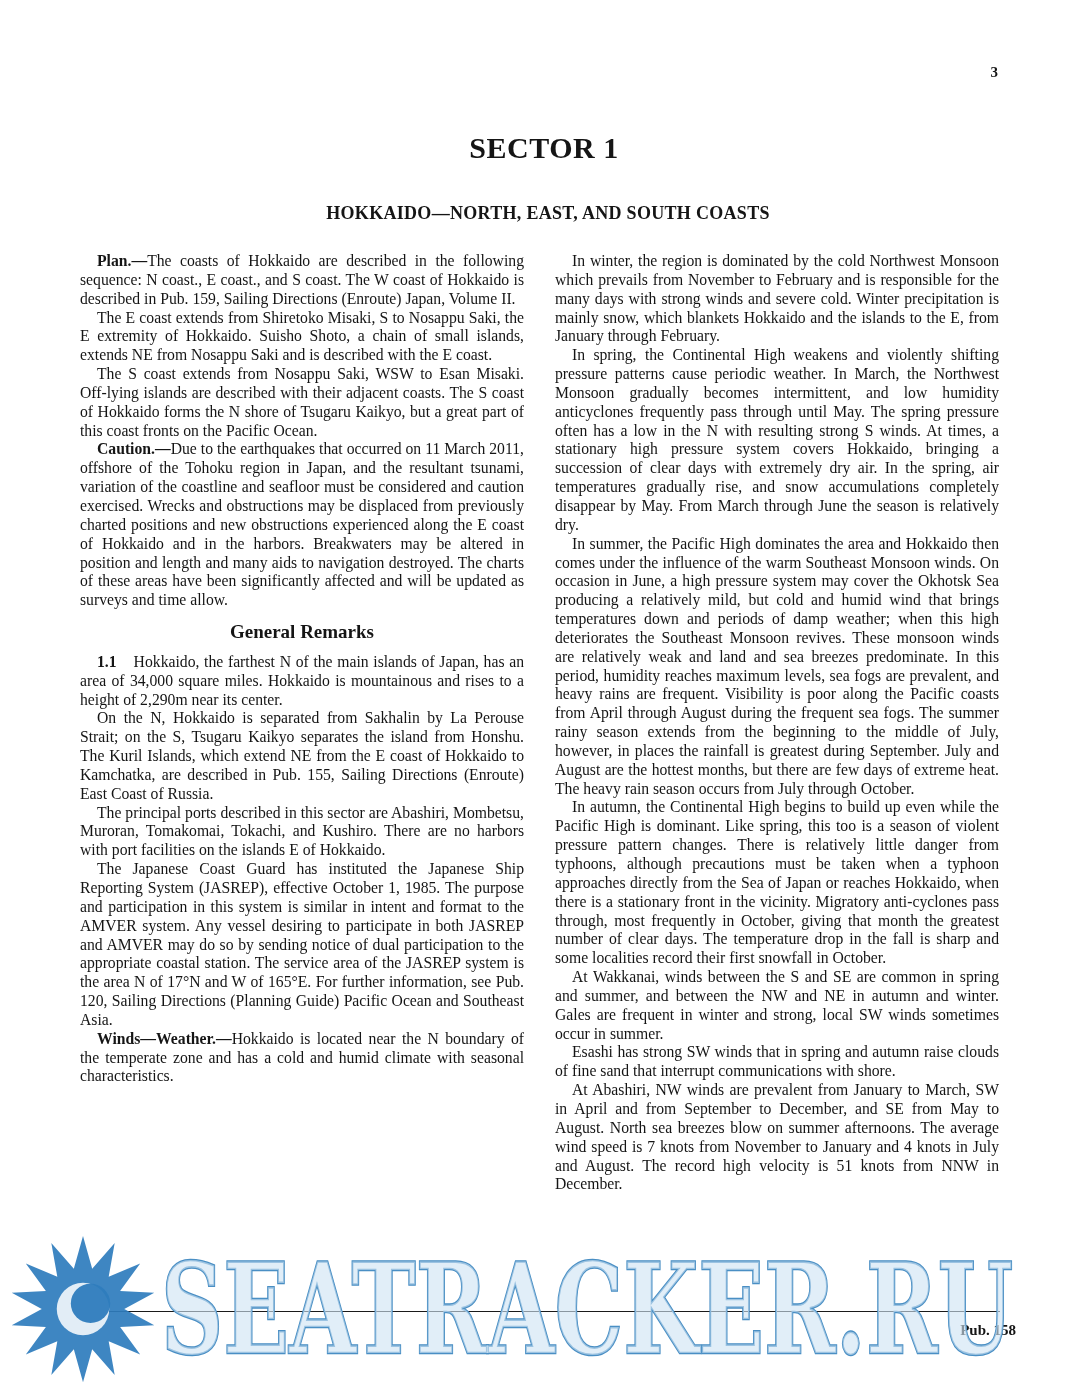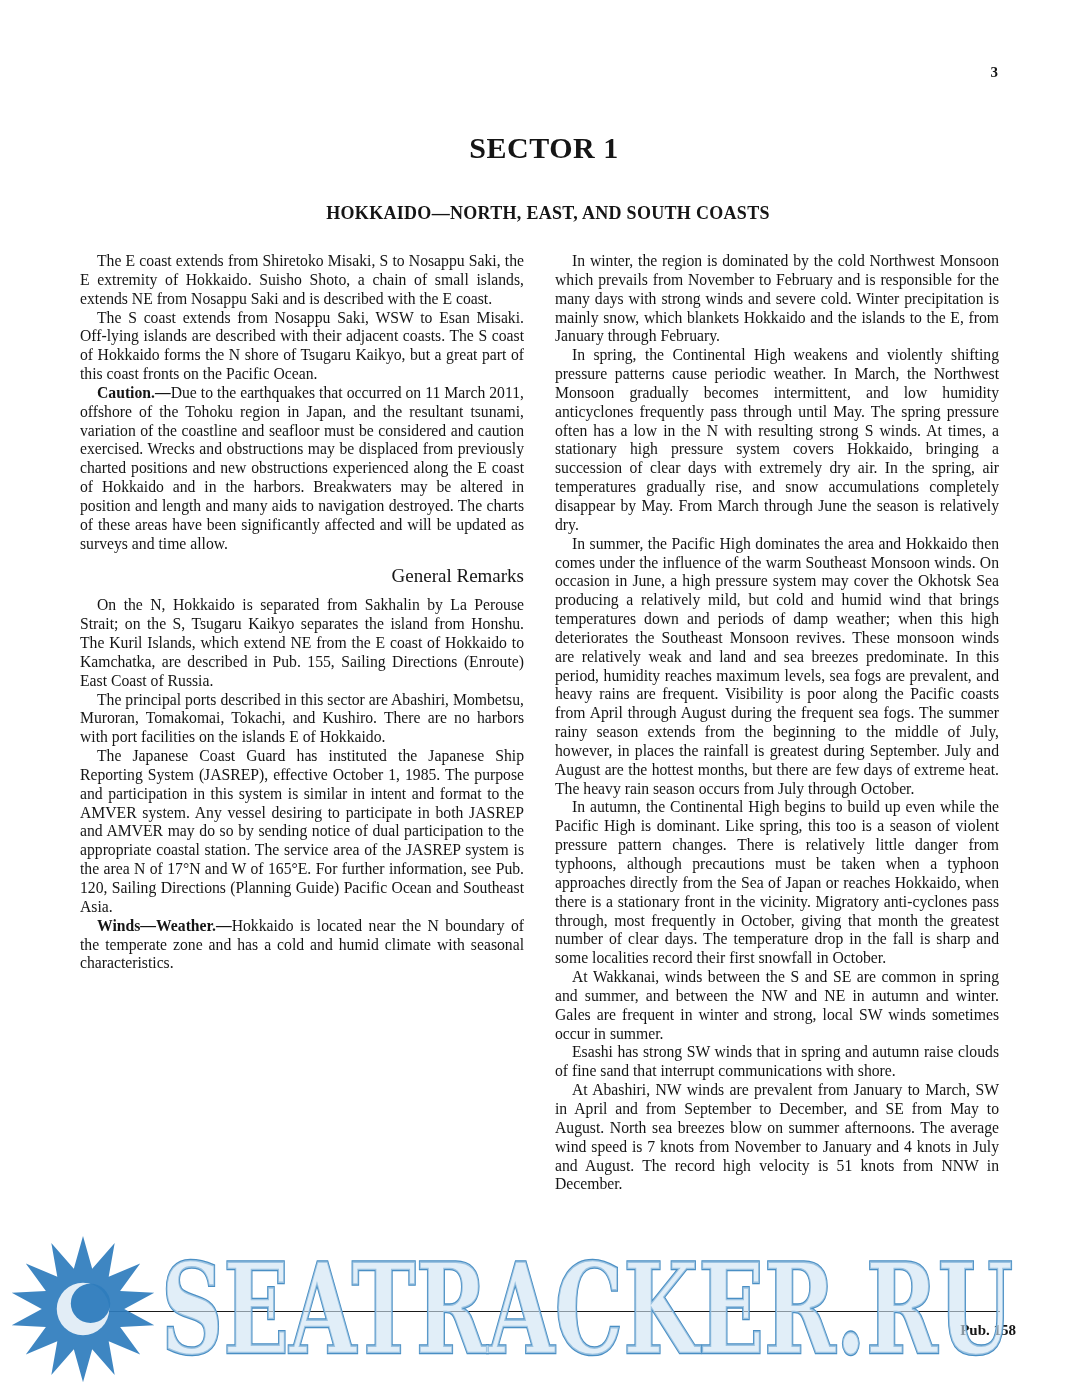--- a/index.html
+++ b/index.html
@@ -61,24 +61,24 @@
     -webkit-hyphens: auto;
   }
   .col p {
     margin: 0;
     text-indent: 17px;
   }
   .lead { font-weight: bold; }
   .lead-num { font-weight: bold; margin-right: 17px; }
   .section-heading {
     font-size: 19px;
-    font-weight: normal;
+    font-weight: bold;
     margin: 13px 0 11px 0;
     text-indent: 0;
-    text-align: right;
+    text-align: center;
   }
   .footer-rule {
     position: absolute;
     top: 1311px;
     left: 80px;
     width: 920px;
     border-top: 1.6px solid #1a1a1a;
   }
   .pub-label {
     position: absolute;
@@ -122,24 +122,26 @@
 <div class="page">
 
   <div class="page-number">3</div>
 
   <h1 class="title">SECTOR 1</h1>
   <h2 class="subtitle">HOKKAIDO—NORTH, EAST, AND SOUTH COASTS</h2>
 
   <div class="columns">
 
     <div class="col">
+      <p><span class="lead">Plan.—</span><span>The coasts of Hokkaido are described in the following sequence: N coast., E coast., and S coast. The W coast of Hokkaido is described in Pub. 159, Sailing Directions (Enroute) Japan, Volume II.</span></p>
       <p>The E coast extends from Shiretoko Misaki, S to Nosappu Saki, the E extremity of Hokkaido. Suisho Shoto, a chain of small islands, extends NE from Nosappu Saki and is described with the E coast.</p>
       <p>The S coast extends from Nosappu Saki, WSW to Esan Misaki. Off-lying islands are described with their adjacent coasts. The S coast of Hokkaido forms the N shore of Tsugaru Kaikyo, but a great part of this coast fronts on the Pacific Ocean.</p>
       <p><span class="lead">Caution.—</span><span>Due to the earthquakes that occurred on 11 March 2011, offshore of the Tohoku region in Japan, and the resultant tsunami, variation of the coastline and seafloor must be considered and caution exercised. Wrecks and obstructions may be displaced from previously charted positions and new obstructions experienced along the E coast of Hokkaido and in the harbors. Breakwaters may be altered in position and length and many aids to navigation destroyed. The charts of these areas have been significantly affected and will be updated as surveys and time allow.</span></p>
       <h3 class="section-heading">General Remarks</h3>
+      <p><span class="lead-num">1.1</span><span>Hokkaido, the farthest N of the main islands of Japan, has an area of 34,000 square miles. Hokkaido is mountainous and rises to a height of 2,290m near its center.</span></p>
       <p>On the N, Hokkaido is separated from Sakhalin by La Perouse Strait; on the S, Tsugaru Kaikyo separates the island from Honshu. The Kuril Islands, which extend NE from the E coast of Hokkaido to Kamchatka, are described in Pub. 155, Sailing Directions (Enroute) East Coast of Russia.</p>
       <p>The principal ports described in this sector are Abashiri, Mombetsu, Muroran, Tomakomai, Tokachi, and Kushiro. There are no harbors with port facilities on the islands E of Hokkaido.</p>
       <p>The Japanese Coast Guard has instituted the Japanese Ship Reporting System (JASREP), effective October 1, 1985. The purpose and participation in this system is similar in intent and format to the AMVER system. Any vessel desiring to participate in both JASREP and AMVER may do so by sending notice of dual participation to the appropriate coastal station. The service area of the JASREP system is the area N of 17°N and W of 165°E. For further information, see Pub. 120, Sailing Directions (Planning Guide) Pacific Ocean and Southeast Asia.</p>
       <p><span class="lead">Winds—Weather.—</span><span>Hokkaido is located near the N boundary of the temperate zone and has a cold and humid climate with seasonal characteristics.</span></p>
     </div>
 
     <div class="col">
       <p>In winter, the region is dominated by the cold Northwest Monsoon which prevails from November to February and is responsible for the many days with strong winds and severe cold. Winter precipitation is mainly snow, which blankets Hokkaido and the islands to the E, from January through February.</p>
       <p>In spring, the Continental High weakens and violently shifting pressure patterns cause periodic weather. In March, the Northwest Monsoon gradually becomes intermittent, and low humidity anticyclones frequently pass through until May. The spring pressure often has a low in the N with resulting strong S winds. At times, a stationary high pressure system covers Hokkaido, bringing a succession of clear days with extremely dry air. In the spring, air temperatures gradually rise, and snow accumulations completely disappear by May. From March through June the season is relatively dry.</p>
       <p>In summer, the Pacific High dominates the area and Hokkaido then comes under the influence of the warm Southeast Monsoon winds. On occasion in June, a high pressure system may cover the Okhotsk Sea producing a relatively mild, but cold and humid wind that brings temperatures down and periods of damp weather; when this high deteriorates the Southeast Monsoon revives. These monsoon winds are relatively weak and land and sea breezes predominate. In this period, humidity reaches maximum levels, sea fogs are prevalent, and heavy rains are frequent. Visibility is poor along the Pacific coasts from April through August during the frequent sea fogs. The summer rainy season extends from the beginning to the middle of July, however, in places the rainfall is greatest during September. July and August are the hottest months, but there are few days of extreme heat. The heavy rain season occurs from July through October.</p>

